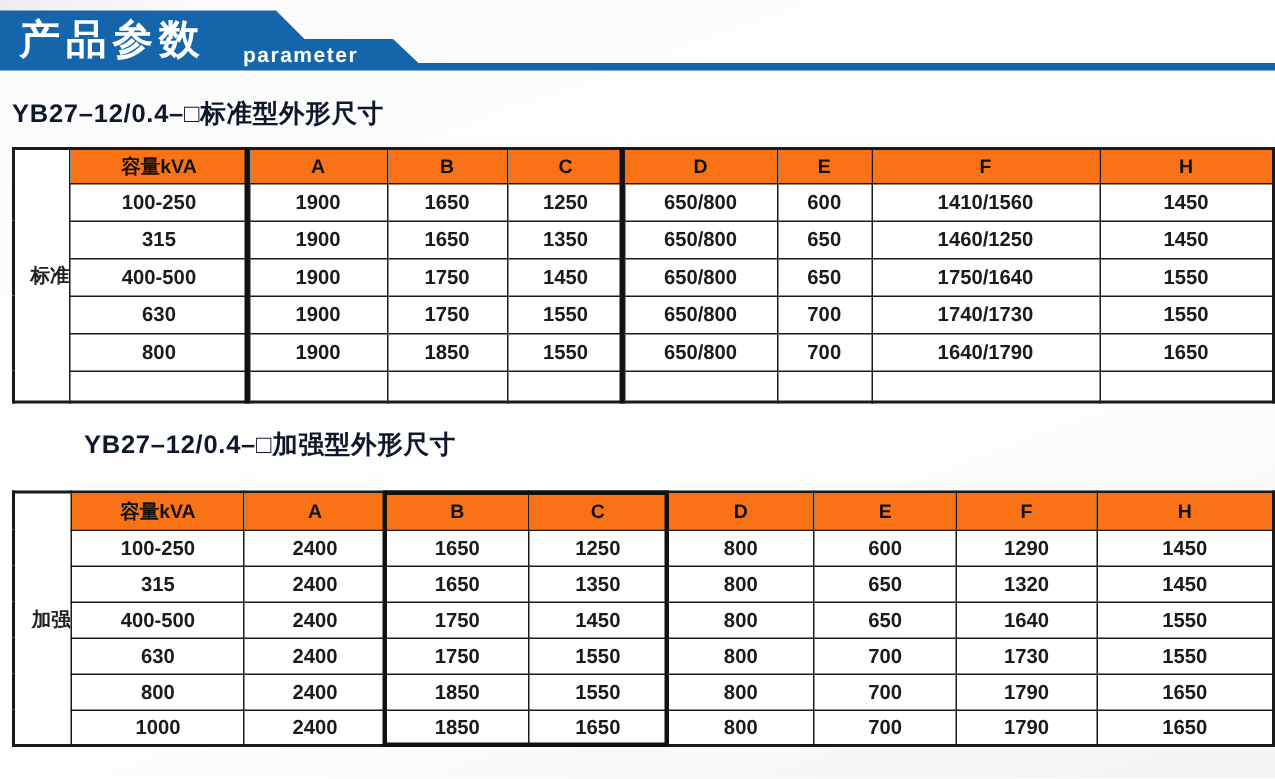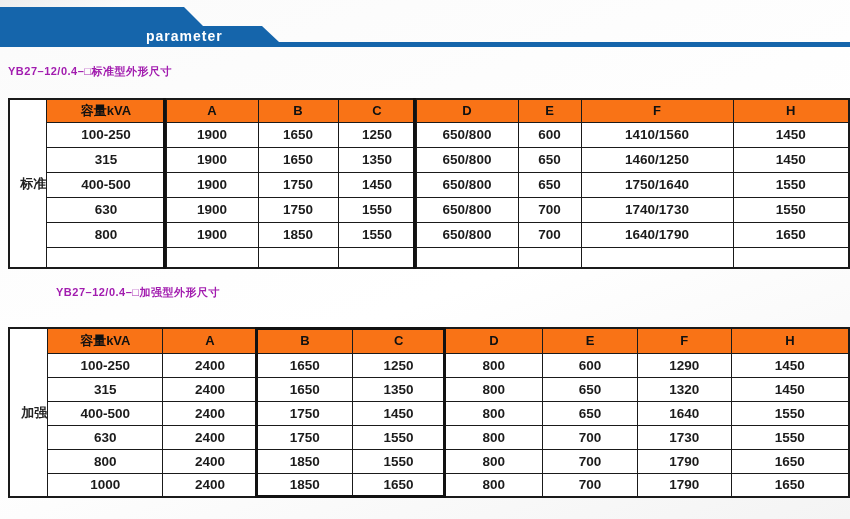--- a/index.html
+++ b/index.html
@@ -11,28 +11,28 @@
   }
   
   .banner{position:absolute;top:0;left:0;width:850px;height:50px;}
   .banner svg{display:block;}
   .banner-title{
     position:absolute;left:13px;top:8px;width:170px;
     color:#ffffff;font-size:27px;font-weight:bold;letter-spacing:4px;line-height:36px;
     white-space:nowrap;
   }
   .banner-sub{
-    position:absolute;left:146px;top:29px;
+    position:absolute;left:162px;top:29px;
     color:#ffffff;font-size:14px;font-weight:bold;letter-spacing:1px;line-height:15px;
     white-space:nowrap;
   }
   
   .sec-title{
     position:absolute;left:8px;
-    font-size:11px;font-weight:bold;color:#a21caf;letter-spacing:0.5px;white-space:nowrap;
+    font-size:17px;font-weight:bold;color:#0f172a;letter-spacing:0.5px;white-space:nowrap;
   }
   #title-0{top:64px;}
   #title-1{top:285px;margin-left:48px;}
   
   .table-wrap{position:absolute;left:8px;}
   #wrap-0{top:98px;}
   #wrap-1{top:327px;}
   table.spec-table{
     border-collapse:collapse;table-layout:fixed;
     background:#ffffff;border:2px solid #1a1a1a;
@@ -63,20 +63,21 @@
   #box-0{left:155px;width:253px;border-left:3px solid #111;border-right:3px solid #111;}
   #box-1{left:247px;width:191px;border:3px solid #111;}
 </style>
 </head>
 <body>
 
 <div class="banner">
   <svg width="850" height="50" viewBox="0 0 850 50">
     <polygon points="0,7 184,7 203,26 262,26 279,42 850,42 850,47 0,47" fill="#1565ab"></polygon>
   </svg>
+  <div class="banner-title">产品参数</div>
   <div class="banner-sub">parameter</div>
 </div>
 
 <div class="sec-title" id="title-0">YB27–12/0.4–□标准型外形尺寸</div>
 <div class="table-wrap" id="wrap-0" style="position:absolute;">
   <table class="spec-table" id="table-0">
       <colgroup>
         <col style="width: 37px;">
         <col style="width: 120px;">
         <col style="width: 92px;">

